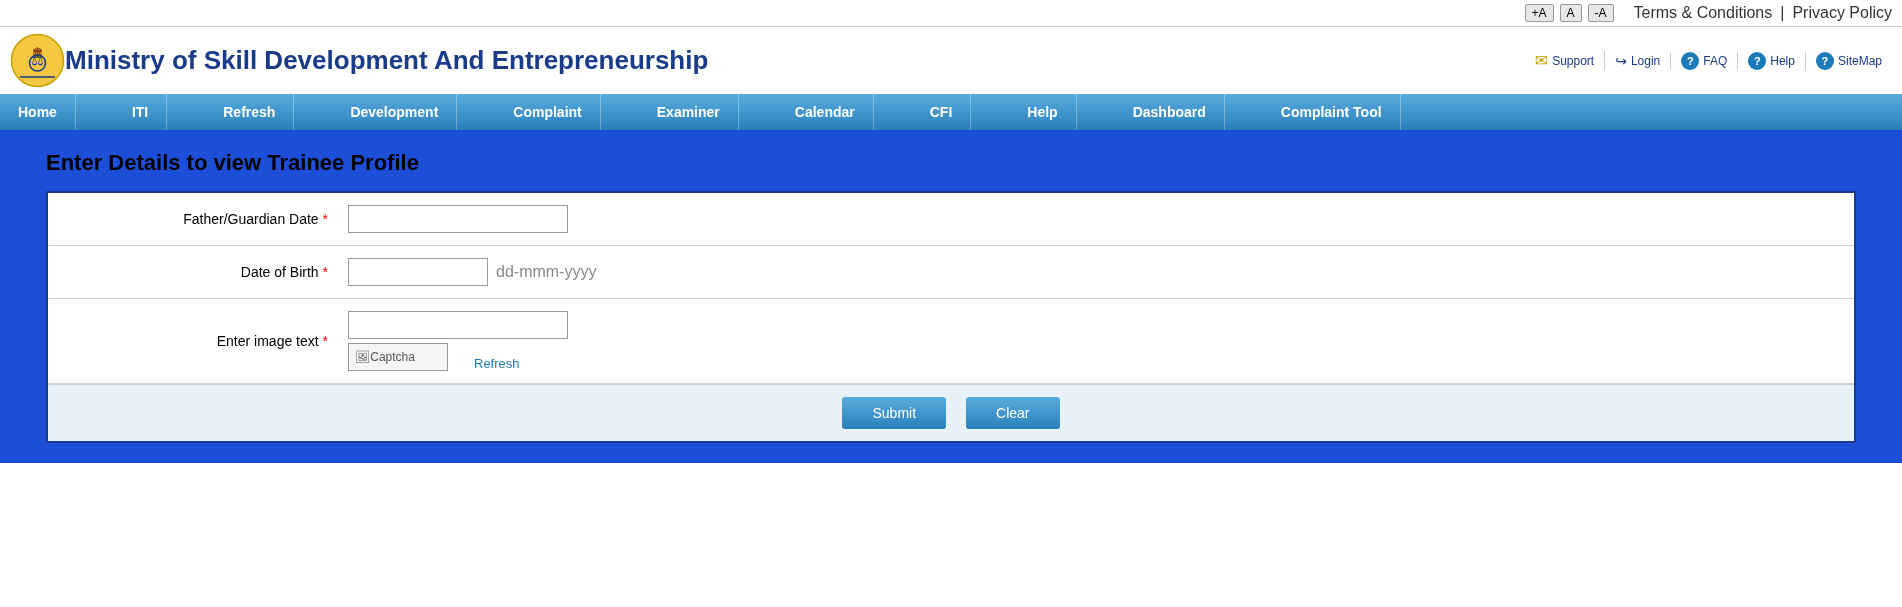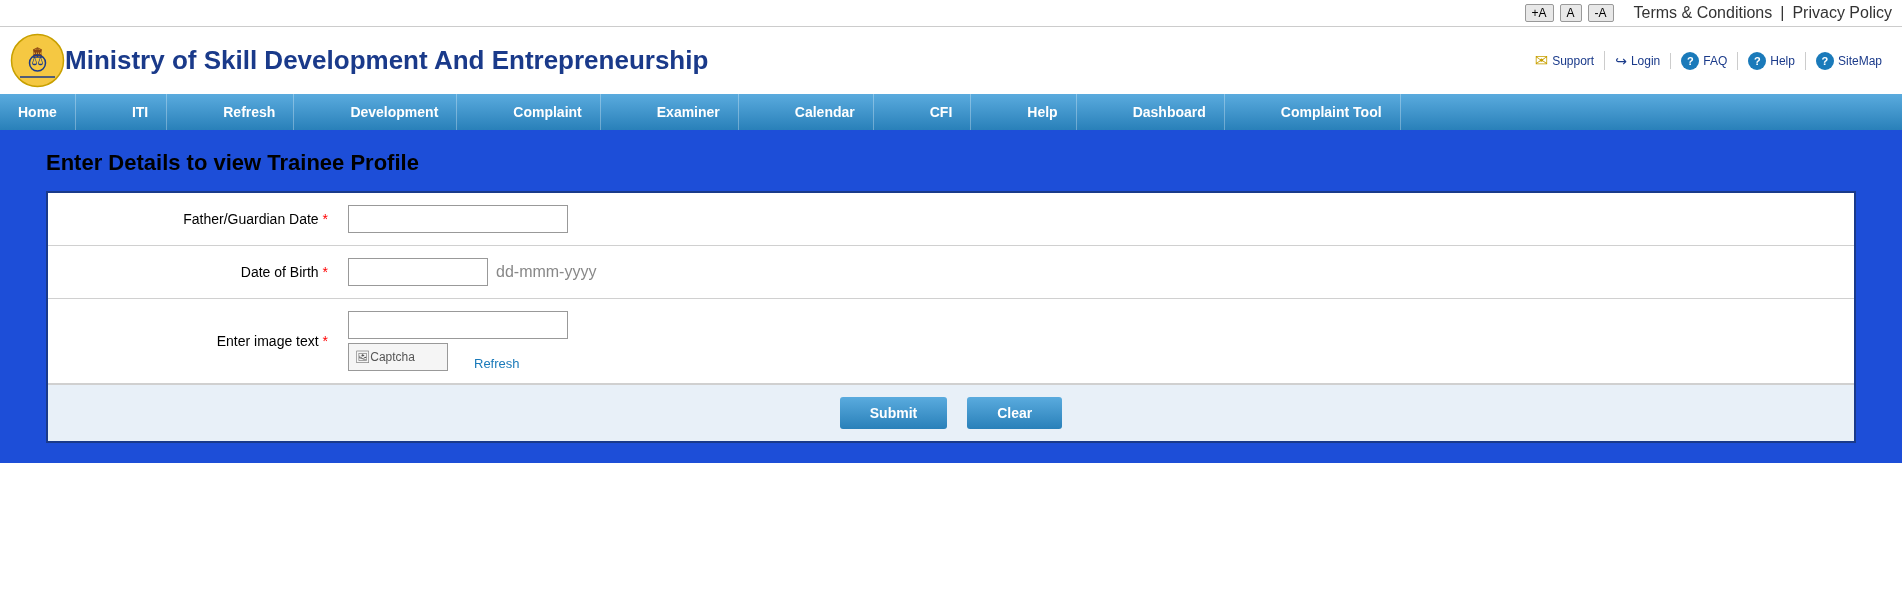--- a/index.html
+++ b/index.html
@@ -219,21 +219,21 @@
       display: flex;
       justify-content: center;
       gap: 20px;
       padding: 12px 20px;
       background: #e8f0f8;
       border-top: 1px solid #d0d0d0;
     }
     .btn-submit, .btn-clear {
       padding: 8px 30px;
       font-size: 14px;
-      font-weight: bold;
+      font-weight: normal;
       border: none;
       cursor: pointer;
       border-radius: 3px;
       background: linear-gradient(to bottom, #5aabde, #2980b9);
       color: #fff;
     }
 
     
     .emblem {
       width: 55px;

